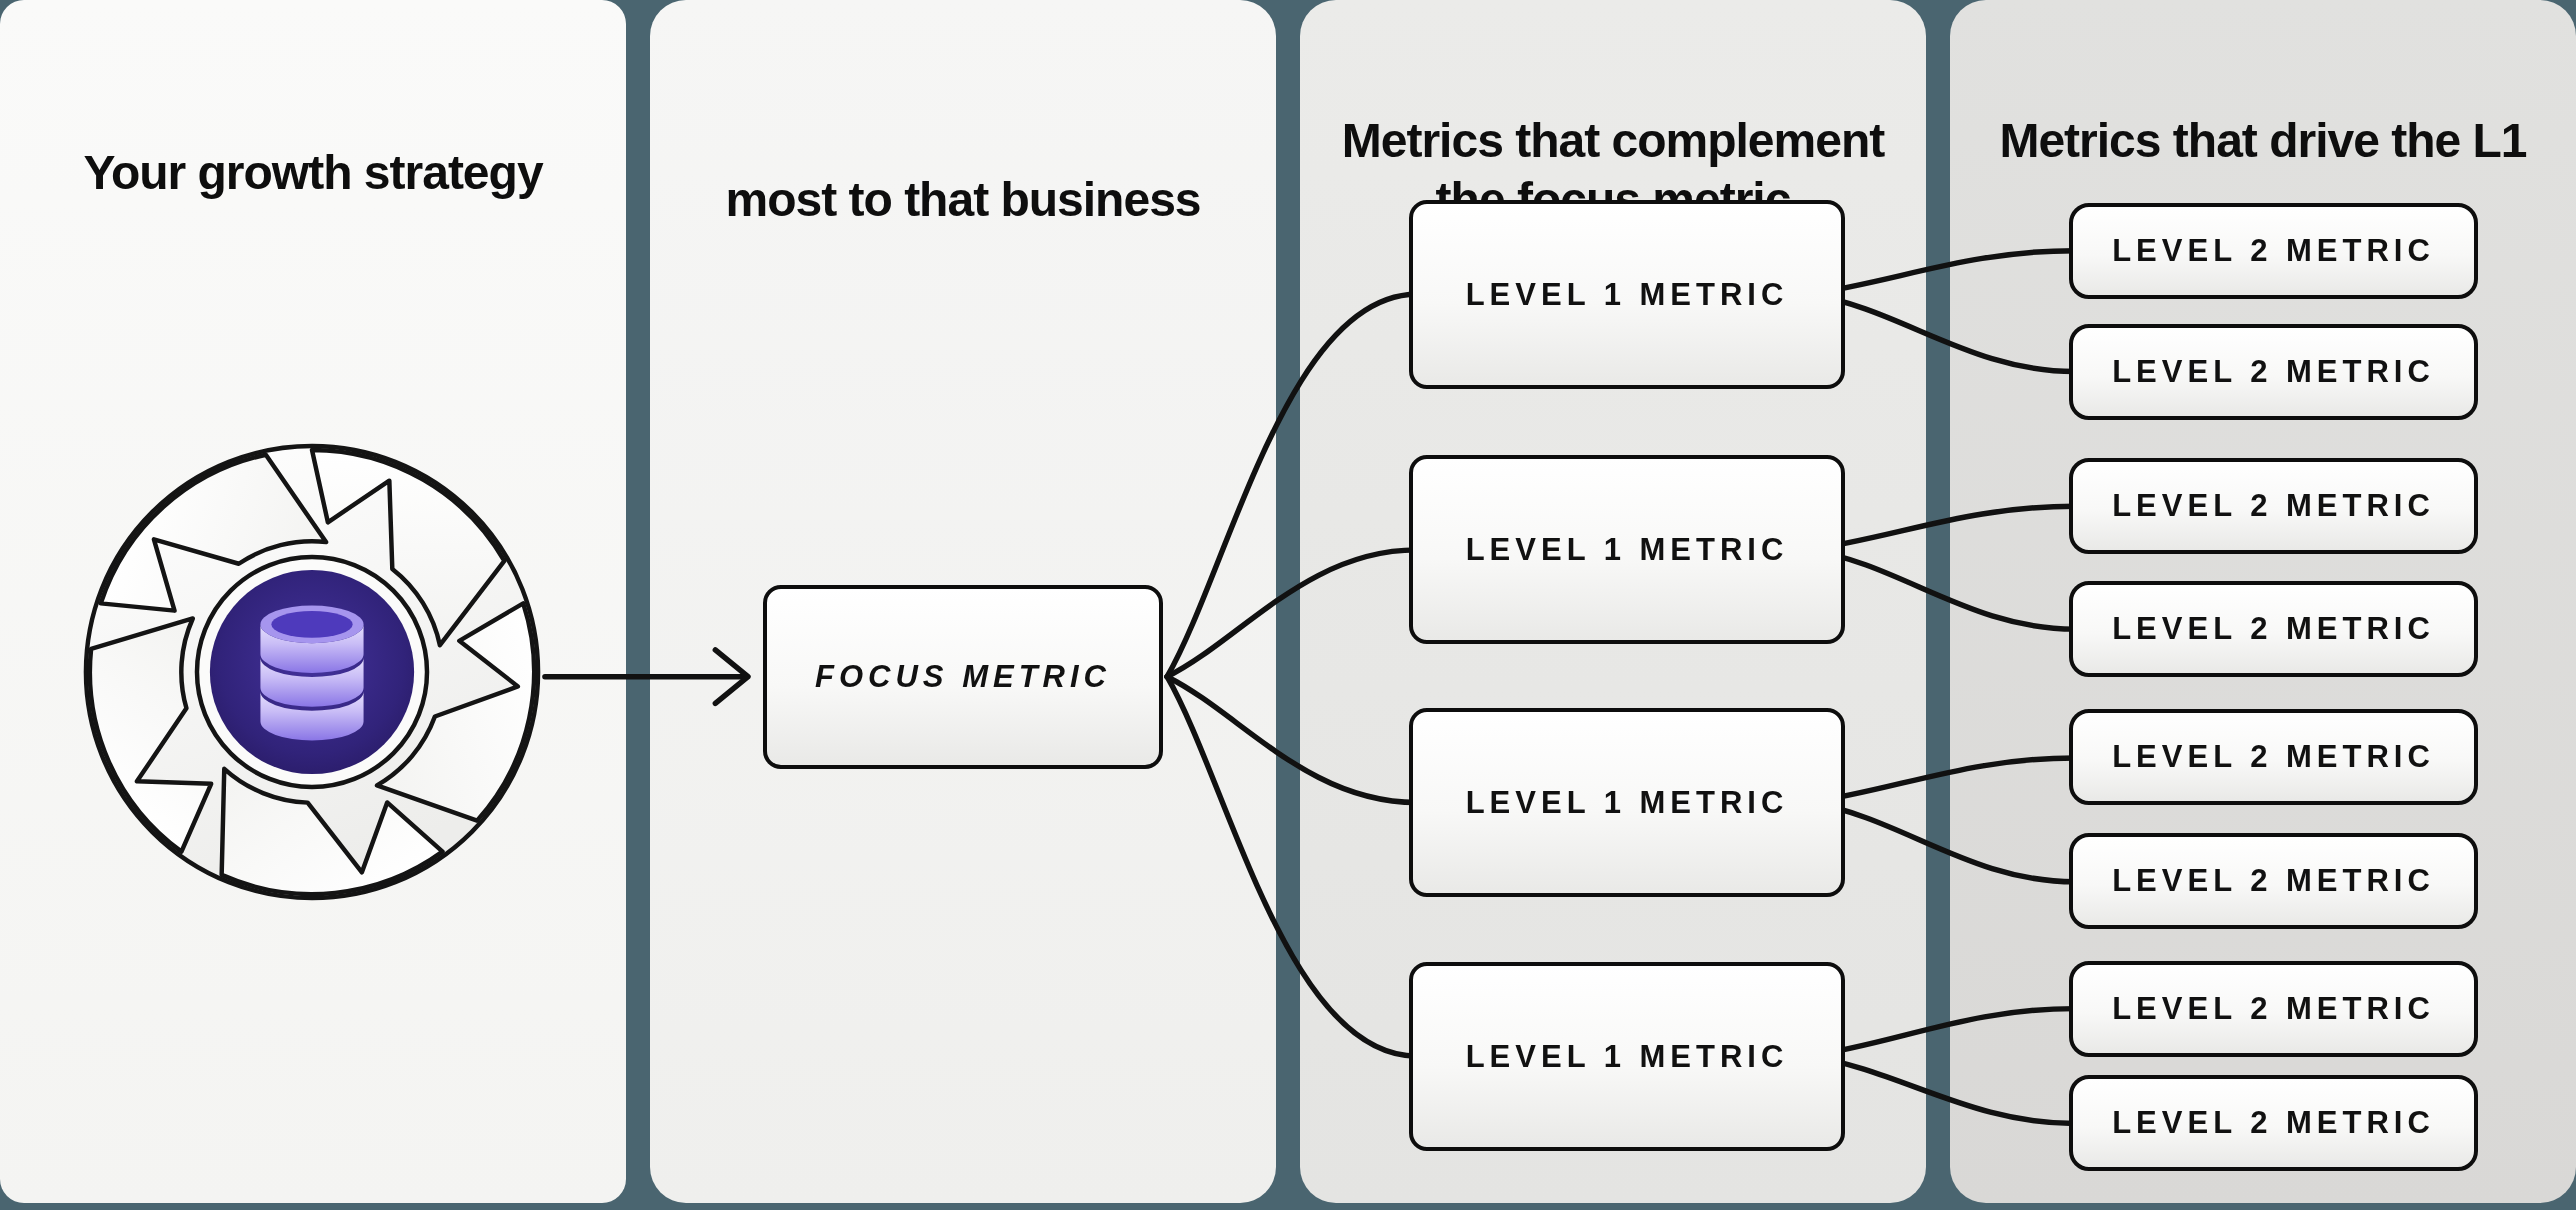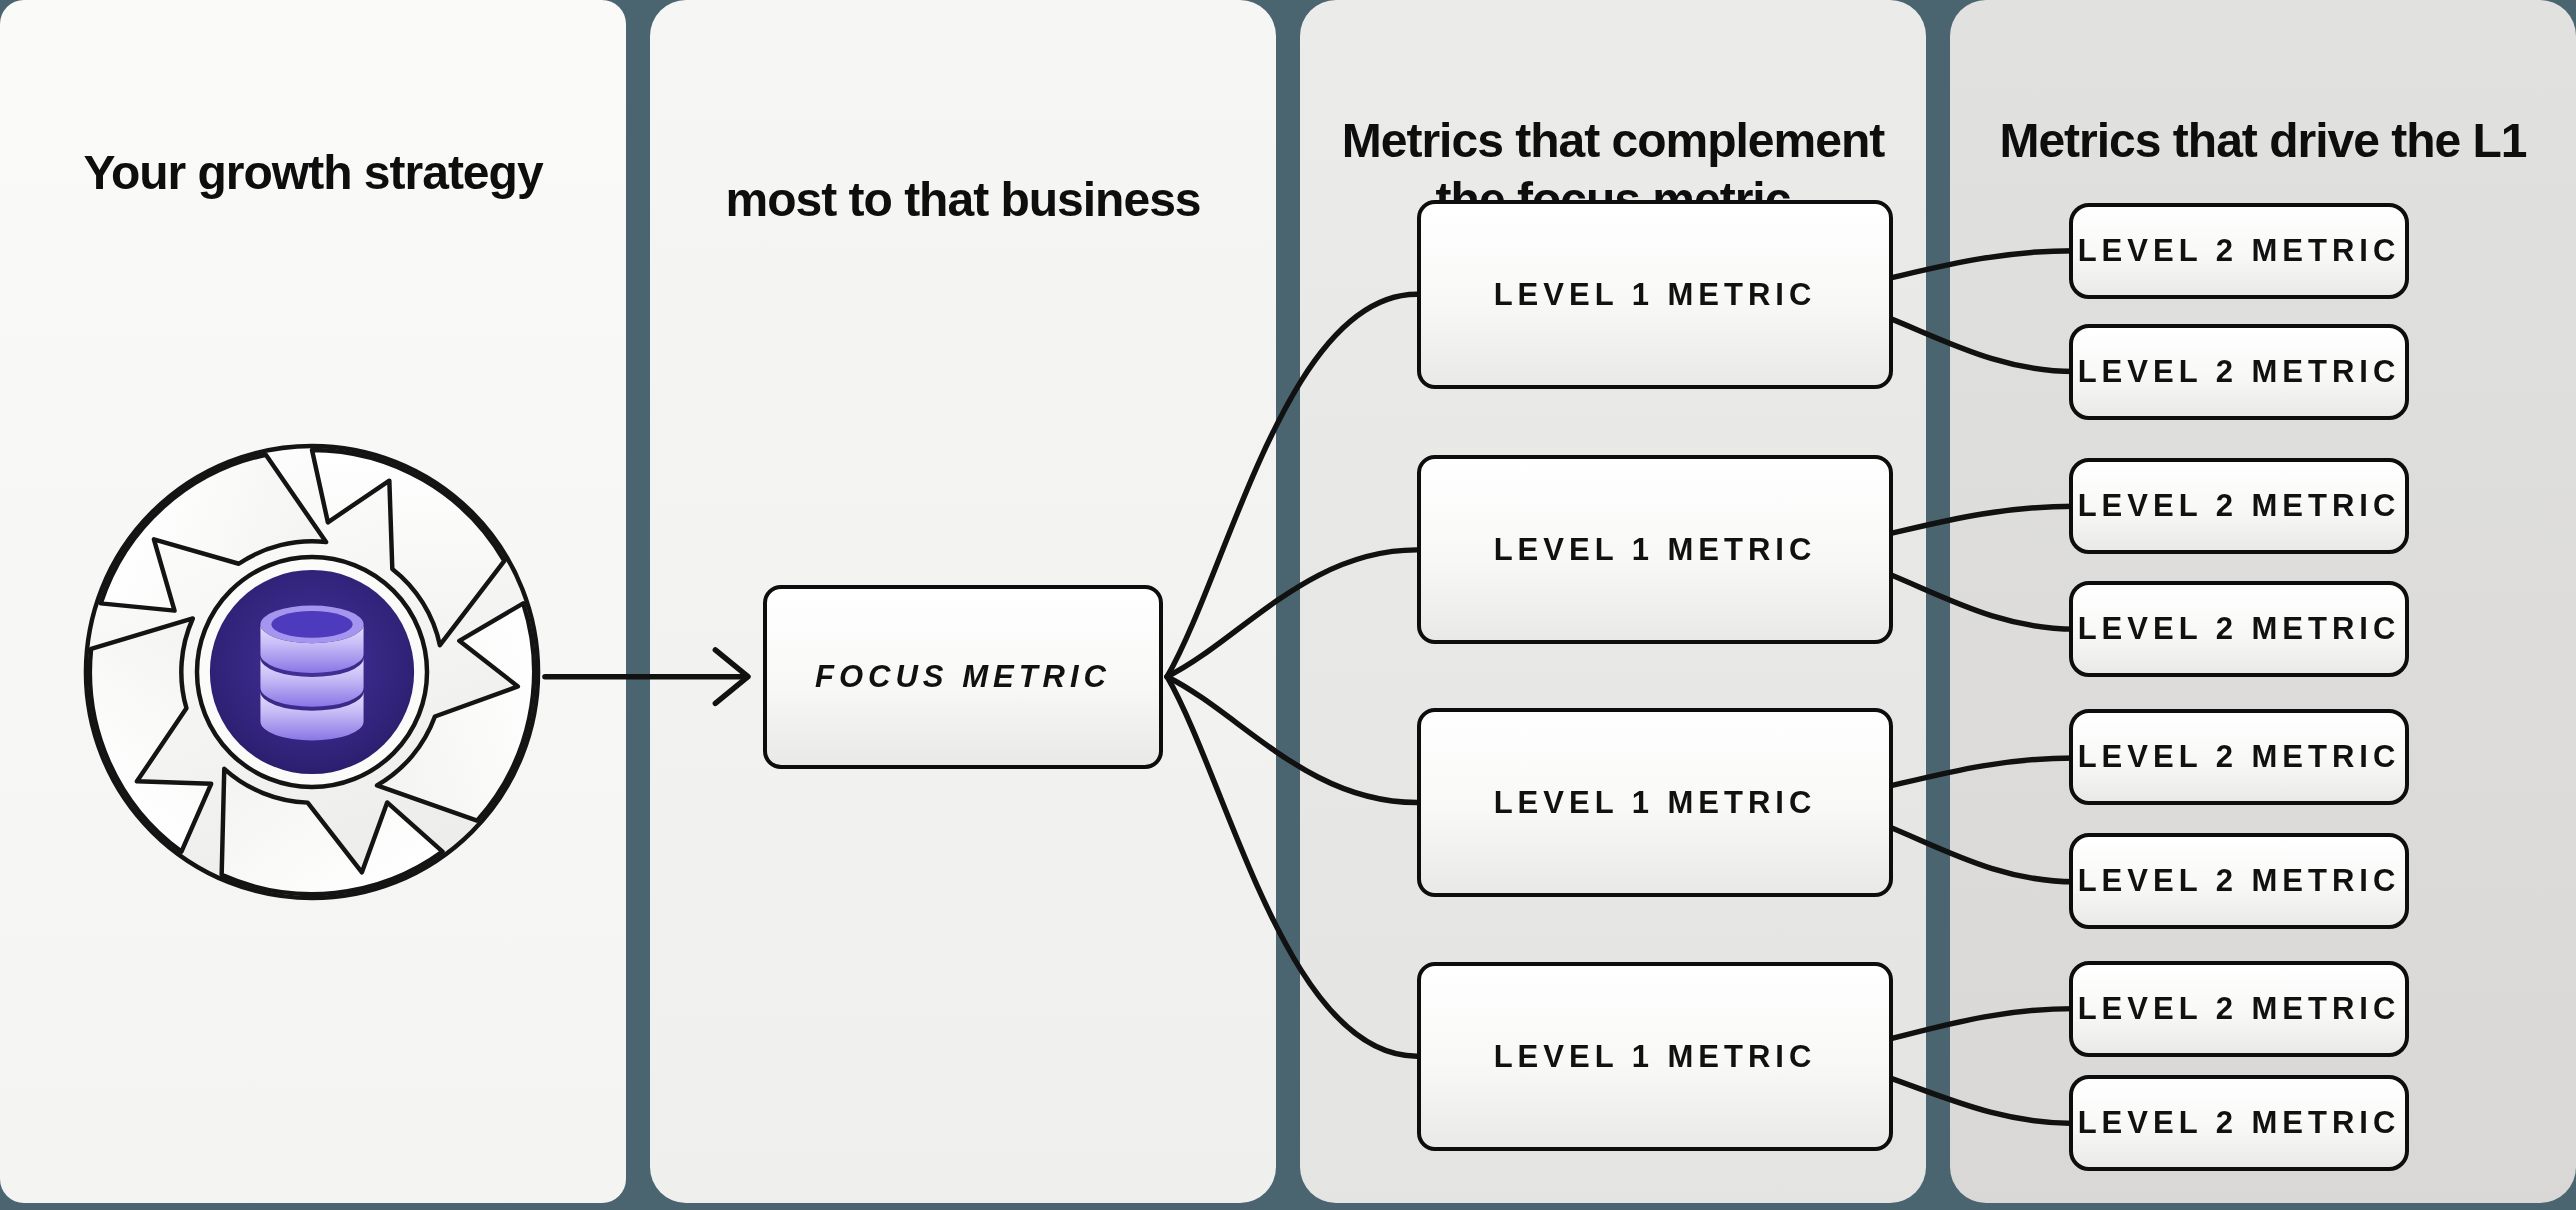--- a/index.html
+++ b/index.html
@@ -38,23 +38,23 @@
     background:linear-gradient(180deg,#ffffff 0%,#f8f8f7 55%,#e9e9e7 100%);
     border:4px solid #0d0d0d;
     border-radius:18px;
     display:flex;align-items:center;justify-content:center;
     font-weight:700;font-size:31px;letter-spacing:5px;
     color:#111;
     box-sizing:border-box;
     white-space:nowrap;
   }
   .focus-box{left:763px;top:585px;width:400px;height:184px;font-style:italic;}
-  .l1-box{left:1409px;width:476px;height:189px;margin-left:8px;}
+  .l1-box{left:1409px;width:436px;height:189px;}
   .l1-1{top:200px;} .l1-2{top:455px;} .l1-3{top:708px;} .l1-4{top:962px;}
-  .l2-box{left:2069px;width:340px;height:96px;border-radius:20px;}
+  .l2-box{left:2069px;width:409px;height:96px;border-radius:20px;}
   .l2-1{top:203px;} .l2-2{top:324px;}
   .l2-3{top:458px;} .l2-4{top:581px;}
   .l2-5{top:709px;} .l2-6{top:833px;}
   .l2-7{top:961px;} .l2-8{top:1075px;}
 
   
   svg.connectors{position:absolute;inset:0;z-index:2;pointer-events:none;}
   svg.growth-icon{position:absolute;left:79px;top:439px;width:466px;height:466px;z-index:3;}
 </style>
 </head>

